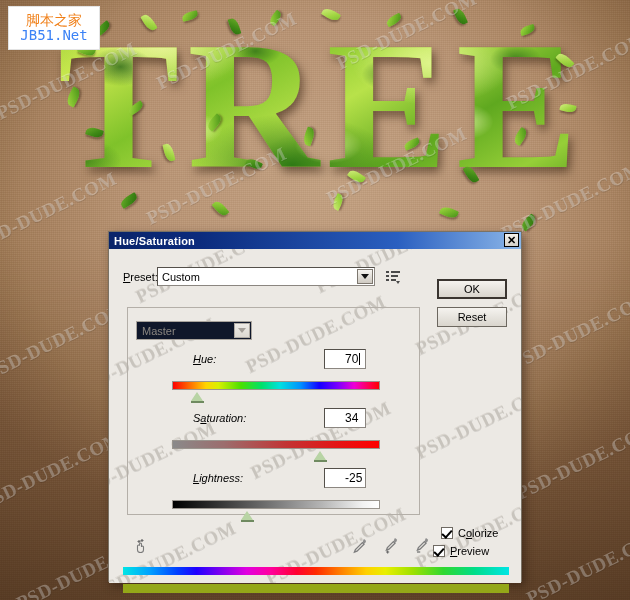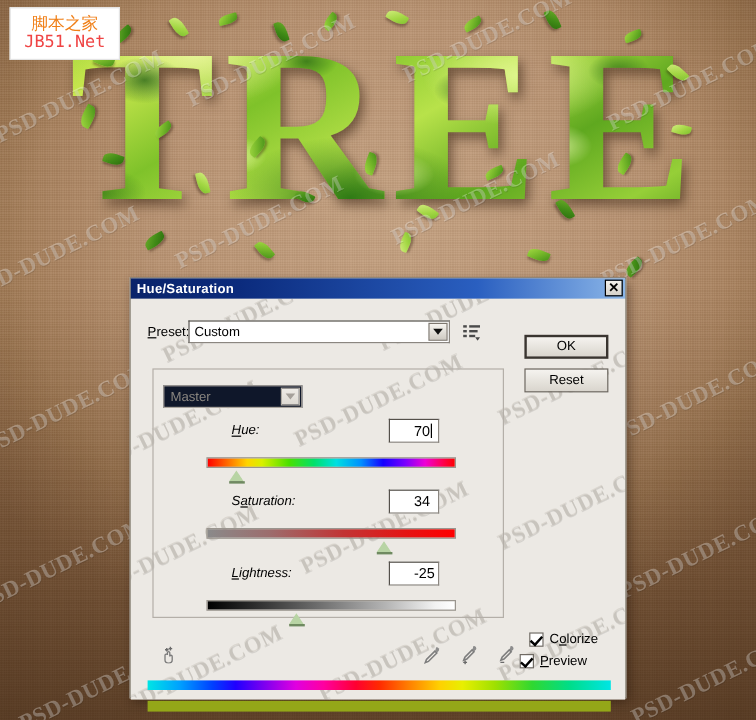--- a/index.html
+++ b/index.html
@@ -108,21 +108,21 @@
     left: 8px; top: 6px;
     width: 92px; height: 44px;
     background: #ffffff;
     border: 1px solid #e3e3e3;
     display: flex; flex-direction: column;
     align-items: center; justify-content: center;
     line-height: 1.05;
     z-index: 40;
   }
   #logo-cn { font-size: 14px; color: #f07f17; font-family: "DejaVu Sans", sans-serif; letter-spacing: 0px; }
-  #logo-en { font-size: 14px; color: #ef4444; font-family: "DejaVu Sans Mono", monospace; letter-spacing: 0px; }
+  #logo-en { font-size: 14px; color: #3b82f6; font-family: "DejaVu Sans Mono", monospace; letter-spacing: 0px; }
 
   
   #dialog {
     position: absolute;
     left: 108px; top: 231px;
     width: 414px; height: 351px;
     background: #ece9e4;
     border: 1px solid #7a7265;
     box-shadow: 3px 4px 9px rgba(30,16,6,.45);
     z-index: 50;

